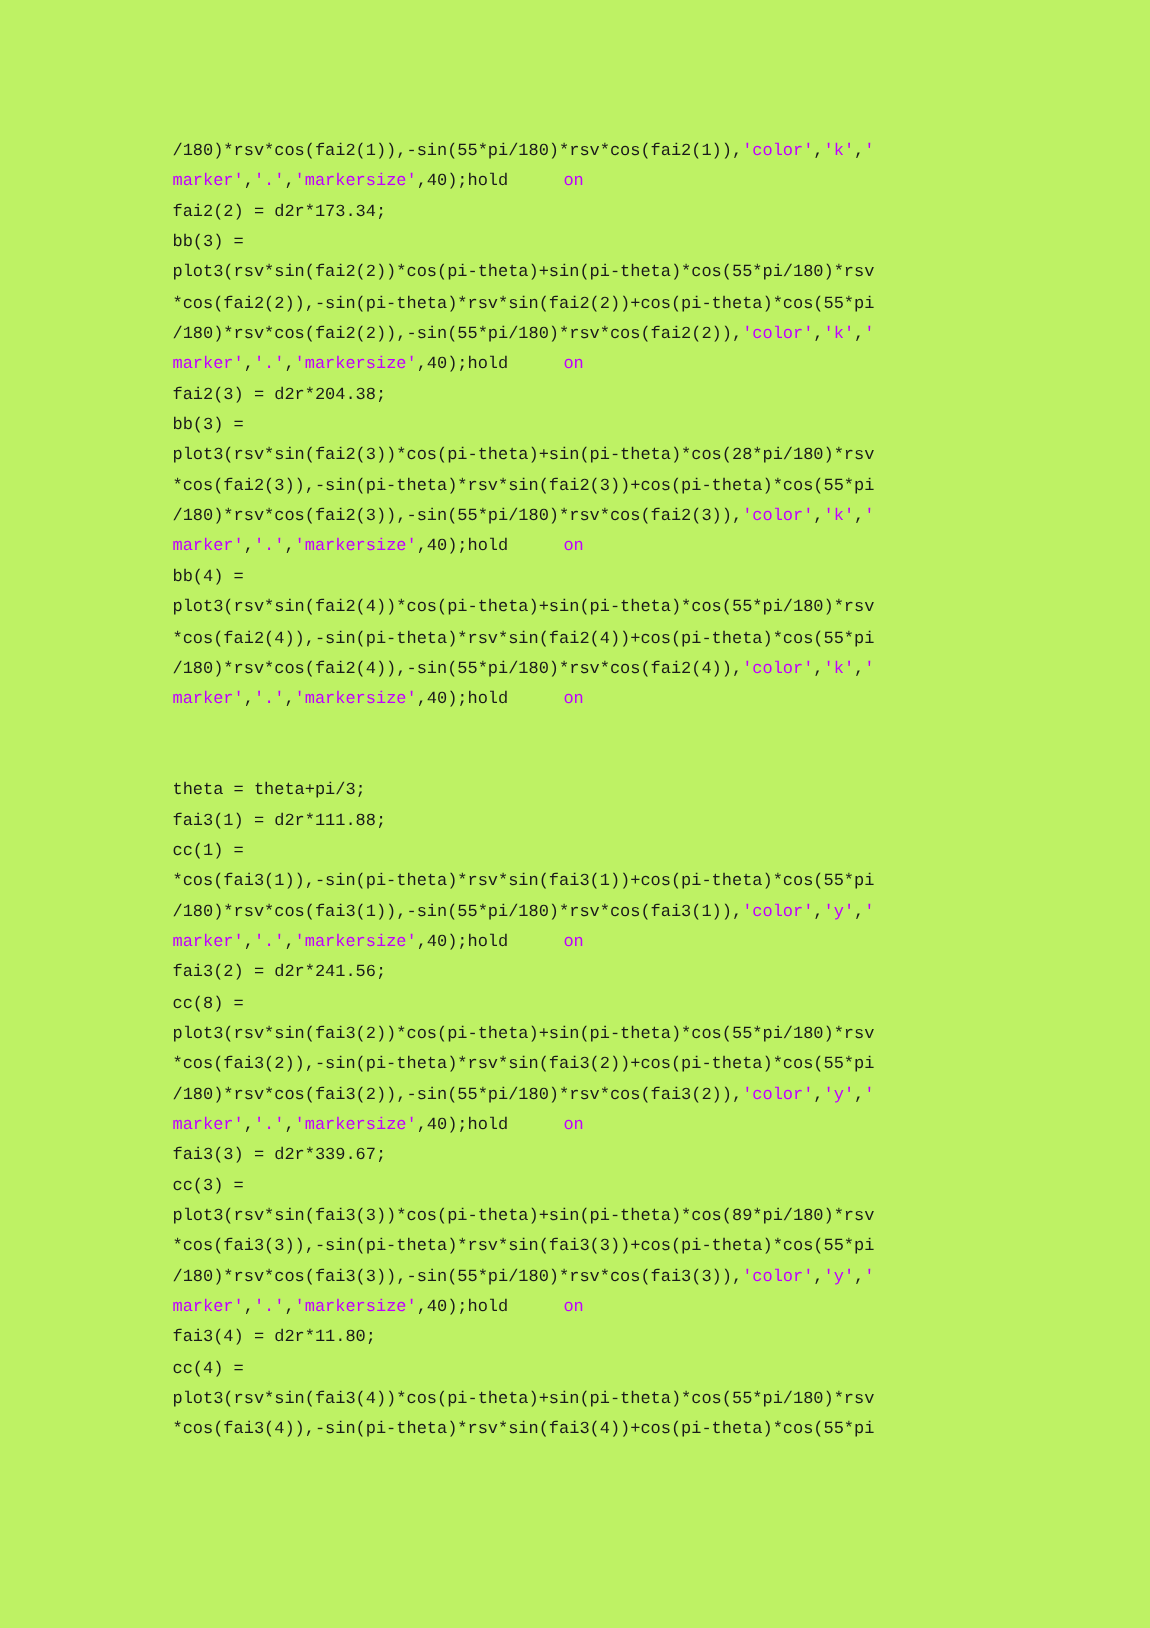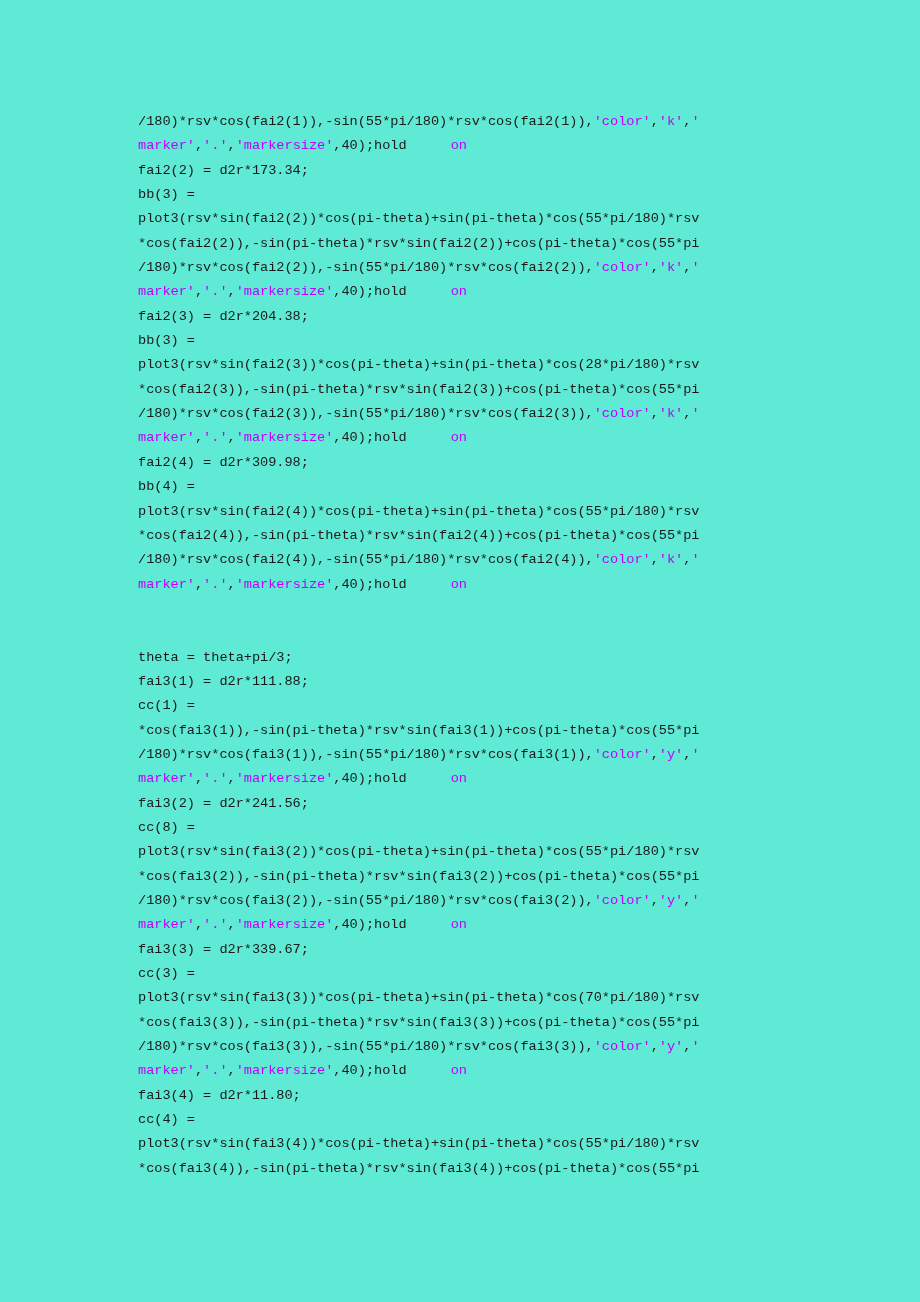--- a/index.html
+++ b/index.html
@@ -10,21 +10,21 @@
   body {
     width: 920px;
     height: 1302px;
     overflow: hidden;
     font-family: "Liberation Mono", "DejaVu Sans Mono", monospace;
   }
   #page {
     position: relative;
     width: 920px;
     height: 1302px;
-    background: #5eead4;
+    background: #bef264;
   }
   #code-listing {
     position: absolute;
     left: 138px;
     top: 110px;
     width: 660px;
   }
   .code-line {
     font-family: "Liberation Mono", "DejaVu Sans Mono", monospace;
     font-size: 13.6px;
@@ -54,21 +54,20 @@
       <div class="code-line"><span class="tok-plain">plot3(rsv*sin(fai2(2))*cos(pi-theta)+sin(pi-theta)*cos(55*pi/180)*rsv</span></div>
       <div class="code-line"><span class="tok-plain">*cos(fai2(2)),-sin(pi-theta)*rsv*sin(fai2(2))+cos(pi-theta)*cos(55*pi</span></div>
       <div class="code-line"><span class="tok-plain">/180)*rsv*cos(fai2(2)),-sin(55*pi/180)*rsv*cos(fai2(2)),</span><span class="tok-string">'color'</span><span class="tok-plain">,</span><span class="tok-string">'k'</span><span class="tok-plain">,</span><span class="tok-string">'</span></div>
       <div class="code-line"><span class="tok-string">marker'</span><span class="tok-plain">,</span><span class="tok-string">'.'</span><span class="tok-plain">,</span><span class="tok-string">'markersize'</span><span class="tok-plain">,40);hold </span><span class="tok-keyword">on</span></div>
       <div class="code-line"><span class="tok-plain">fai2(3) = d2r*204.38;</span></div>
       <div class="code-line"><span class="tok-plain">bb(3) =</span></div>
       <div class="code-line"><span class="tok-plain">plot3(rsv*sin(fai2(3))*cos(pi-theta)+sin(pi-theta)*cos(28*pi/180)*rsv</span></div>
       <div class="code-line"><span class="tok-plain">*cos(fai2(3)),-sin(pi-theta)*rsv*sin(fai2(3))+cos(pi-theta)*cos(55*pi</span></div>
       <div class="code-line"><span class="tok-plain">/180)*rsv*cos(fai2(3)),-sin(55*pi/180)*rsv*cos(fai2(3)),</span><span class="tok-string">'color'</span><span class="tok-plain">,</span><span class="tok-string">'k'</span><span class="tok-plain">,</span><span class="tok-string">'</span></div>
       <div class="code-line"><span class="tok-string">marker'</span><span class="tok-plain">,</span><span class="tok-string">'.'</span><span class="tok-plain">,</span><span class="tok-string">'markersize'</span><span class="tok-plain">,40);hold </span><span class="tok-keyword">on</span></div>
-      <div class="code-line"><span class="tok-plain">fai2(4) = d2r*309.98;</span></div>
       <div class="code-line"><span class="tok-plain">bb(4) =</span></div>
       <div class="code-line"><span class="tok-plain">plot3(rsv*sin(fai2(4))*cos(pi-theta)+sin(pi-theta)*cos(55*pi/180)*rsv</span></div>
       <div class="code-line"><span class="tok-plain">*cos(fai2(4)),-sin(pi-theta)*rsv*sin(fai2(4))+cos(pi-theta)*cos(55*pi</span></div>
       <div class="code-line"><span class="tok-plain">/180)*rsv*cos(fai2(4)),-sin(55*pi/180)*rsv*cos(fai2(4)),</span><span class="tok-string">'color'</span><span class="tok-plain">,</span><span class="tok-string">'k'</span><span class="tok-plain">,</span><span class="tok-string">'</span></div>
       <div class="code-line"><span class="tok-string">marker'</span><span class="tok-plain">,</span><span class="tok-string">'.'</span><span class="tok-plain">,</span><span class="tok-string">'markersize'</span><span class="tok-plain">,40);hold </span><span class="tok-keyword">on</span></div>
       <div class="code-line blank"></div>
       <div class="code-line blank"></div>
       <div class="code-line"><span class="tok-plain">theta = theta+pi/3;</span></div>
       <div class="code-line"><span class="tok-plain">fai3(1) = d2r*111.88;</span></div>
       <div class="code-line"><span class="tok-plain">cc(1) =</span></div>
@@ -76,21 +75,21 @@
       <div class="code-line"><span class="tok-plain">/180)*rsv*cos(fai3(1)),-sin(55*pi/180)*rsv*cos(fai3(1)),</span><span class="tok-string">'color'</span><span class="tok-plain">,</span><span class="tok-string">'y'</span><span class="tok-plain">,</span><span class="tok-string">'</span></div>
       <div class="code-line"><span class="tok-string">marker'</span><span class="tok-plain">,</span><span class="tok-string">'.'</span><span class="tok-plain">,</span><span class="tok-string">'markersize'</span><span class="tok-plain">,40);hold </span><span class="tok-keyword">on</span></div>
       <div class="code-line"><span class="tok-plain">fai3(2) = d2r*241.56;</span></div>
       <div class="code-line"><span class="tok-plain">cc(8) =</span></div>
       <div class="code-line"><span class="tok-plain">plot3(rsv*sin(fai3(2))*cos(pi-theta)+sin(pi-theta)*cos(55*pi/180)*rsv</span></div>
       <div class="code-line"><span class="tok-plain">*cos(fai3(2)),-sin(pi-theta)*rsv*sin(fai3(2))+cos(pi-theta)*cos(55*pi</span></div>
       <div class="code-line"><span class="tok-plain">/180)*rsv*cos(fai3(2)),-sin(55*pi/180)*rsv*cos(fai3(2)),</span><span class="tok-string">'color'</span><span class="tok-plain">,</span><span class="tok-string">'y'</span><span class="tok-plain">,</span><span class="tok-string">'</span></div>
       <div class="code-line"><span class="tok-string">marker'</span><span class="tok-plain">,</span><span class="tok-string">'.'</span><span class="tok-plain">,</span><span class="tok-string">'markersize'</span><span class="tok-plain">,40);hold </span><span class="tok-keyword">on</span></div>
       <div class="code-line"><span class="tok-plain">fai3(3) = d2r*339.67;</span></div>
       <div class="code-line"><span class="tok-plain">cc(3) =</span></div>
-      <div class="code-line"><span class="tok-plain">plot3(rsv*sin(fai3(3))*cos(pi-theta)+sin(pi-theta)*cos(70*pi/180)*rsv</span></div>
+      <div class="code-line"><span class="tok-plain">plot3(rsv*sin(fai3(3))*cos(pi-theta)+sin(pi-theta)*cos(89*pi/180)*rsv</span></div>
       <div class="code-line"><span class="tok-plain">*cos(fai3(3)),-sin(pi-theta)*rsv*sin(fai3(3))+cos(pi-theta)*cos(55*pi</span></div>
       <div class="code-line"><span class="tok-plain">/180)*rsv*cos(fai3(3)),-sin(55*pi/180)*rsv*cos(fai3(3)),</span><span class="tok-string">'color'</span><span class="tok-plain">,</span><span class="tok-string">'y'</span><span class="tok-plain">,</span><span class="tok-string">'</span></div>
       <div class="code-line"><span class="tok-string">marker'</span><span class="tok-plain">,</span><span class="tok-string">'.'</span><span class="tok-plain">,</span><span class="tok-string">'markersize'</span><span class="tok-plain">,40);hold </span><span class="tok-keyword">on</span></div>
       <div class="code-line"><span class="tok-plain">fai3(4) = d2r*11.80;</span></div>
       <div class="code-line"><span class="tok-plain">cc(4) =</span></div>
       <div class="code-line"><span class="tok-plain">plot3(rsv*sin(fai3(4))*cos(pi-theta)+sin(pi-theta)*cos(55*pi/180)*rsv</span></div>
       <div class="code-line"><span class="tok-plain">*cos(fai3(4)),-sin(pi-theta)*rsv*sin(fai3(4))+cos(pi-theta)*cos(55*pi</span></div>
     </div>
 </div>
 

